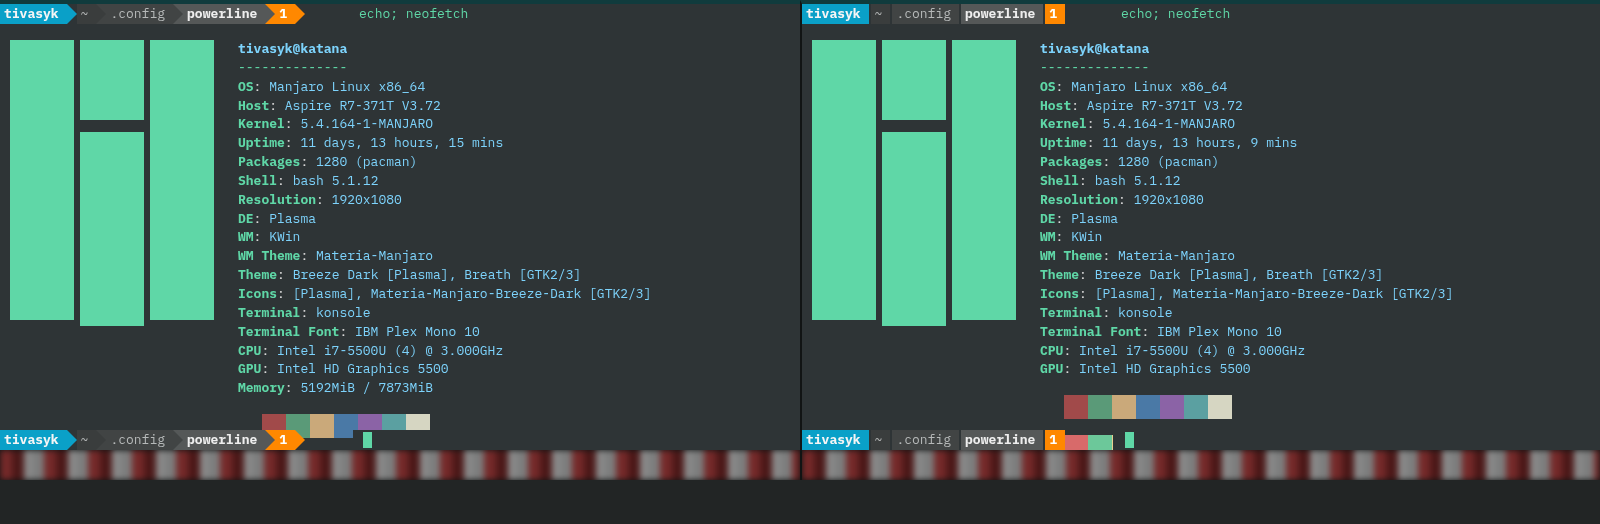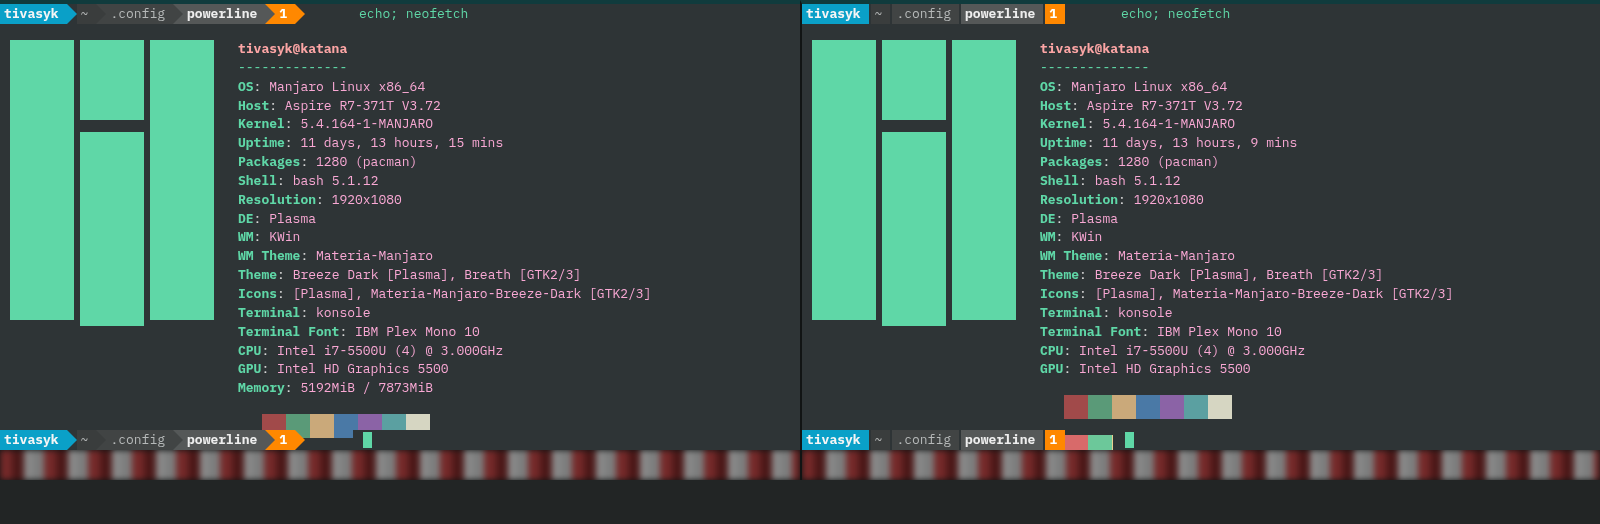--- a/index.html
+++ b/index.html
@@ -107,25 +107,25 @@
     align-items:flex-start;
     height: 280px;
   }
   .logo .col { display:flex; flex-direction:column; width:64px; gap:6px;}
   .logo .bar { background:#5fd7a7; width:100%; }
   .info {
     flex:1;
     padding-left: 18px;
     line-height: 1.45;
   }
-  .info .title { color:#fca5a5; font-weight:bold; }
+  .info .title { color:#7dd3fc; font-weight:bold; }
   .info .dashes { color:#5fd7a7; }
   .info .row { white-space: pre; }
   .info .k { color:#5fd7a7; font-weight:bold; }
-  .info .v { color:#f9a8d4; }
+  .info .v { color:#7dd3fc; }
   .info .colon { color:#d9d9d9; }
 
   .palette {
     display:flex;
     margin-top: 16px;
   }
   .sw { width:24px; height:24px; }
 
   .bottom {
     position:absolute;

